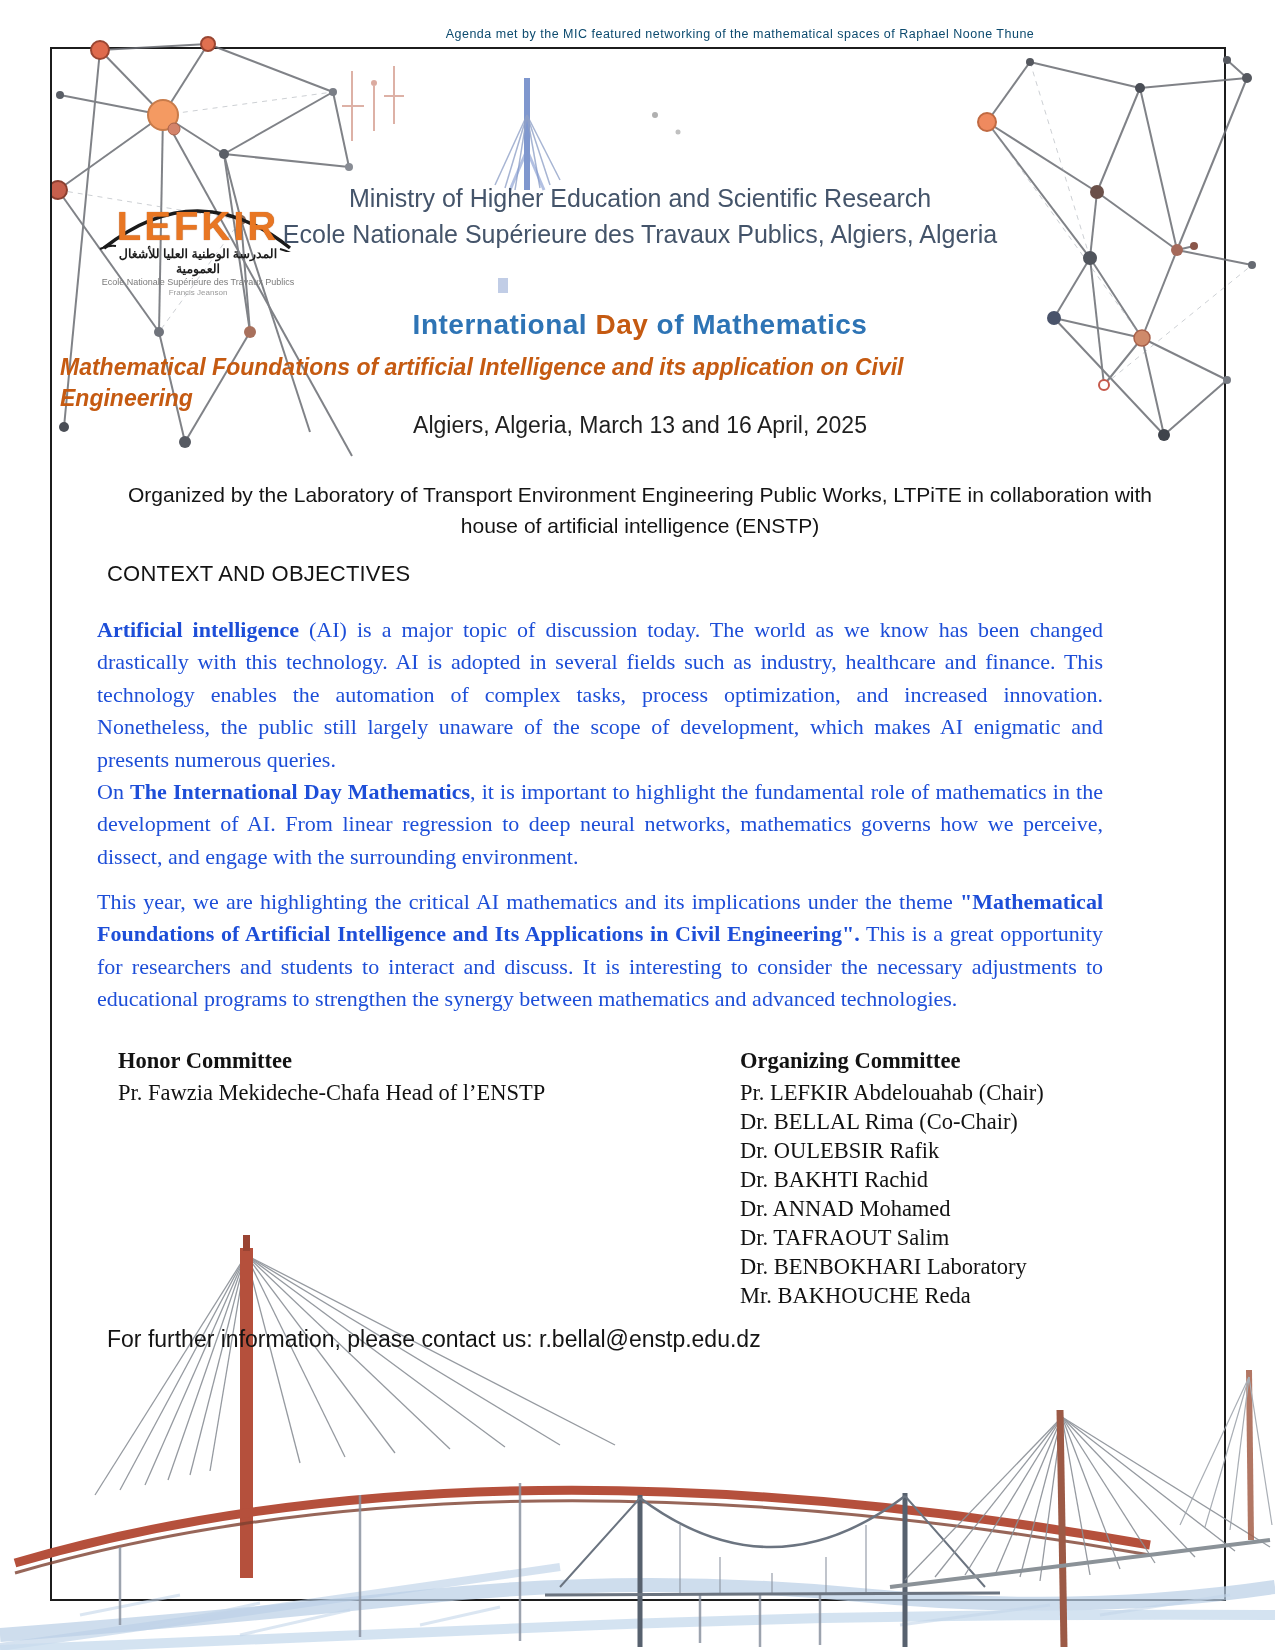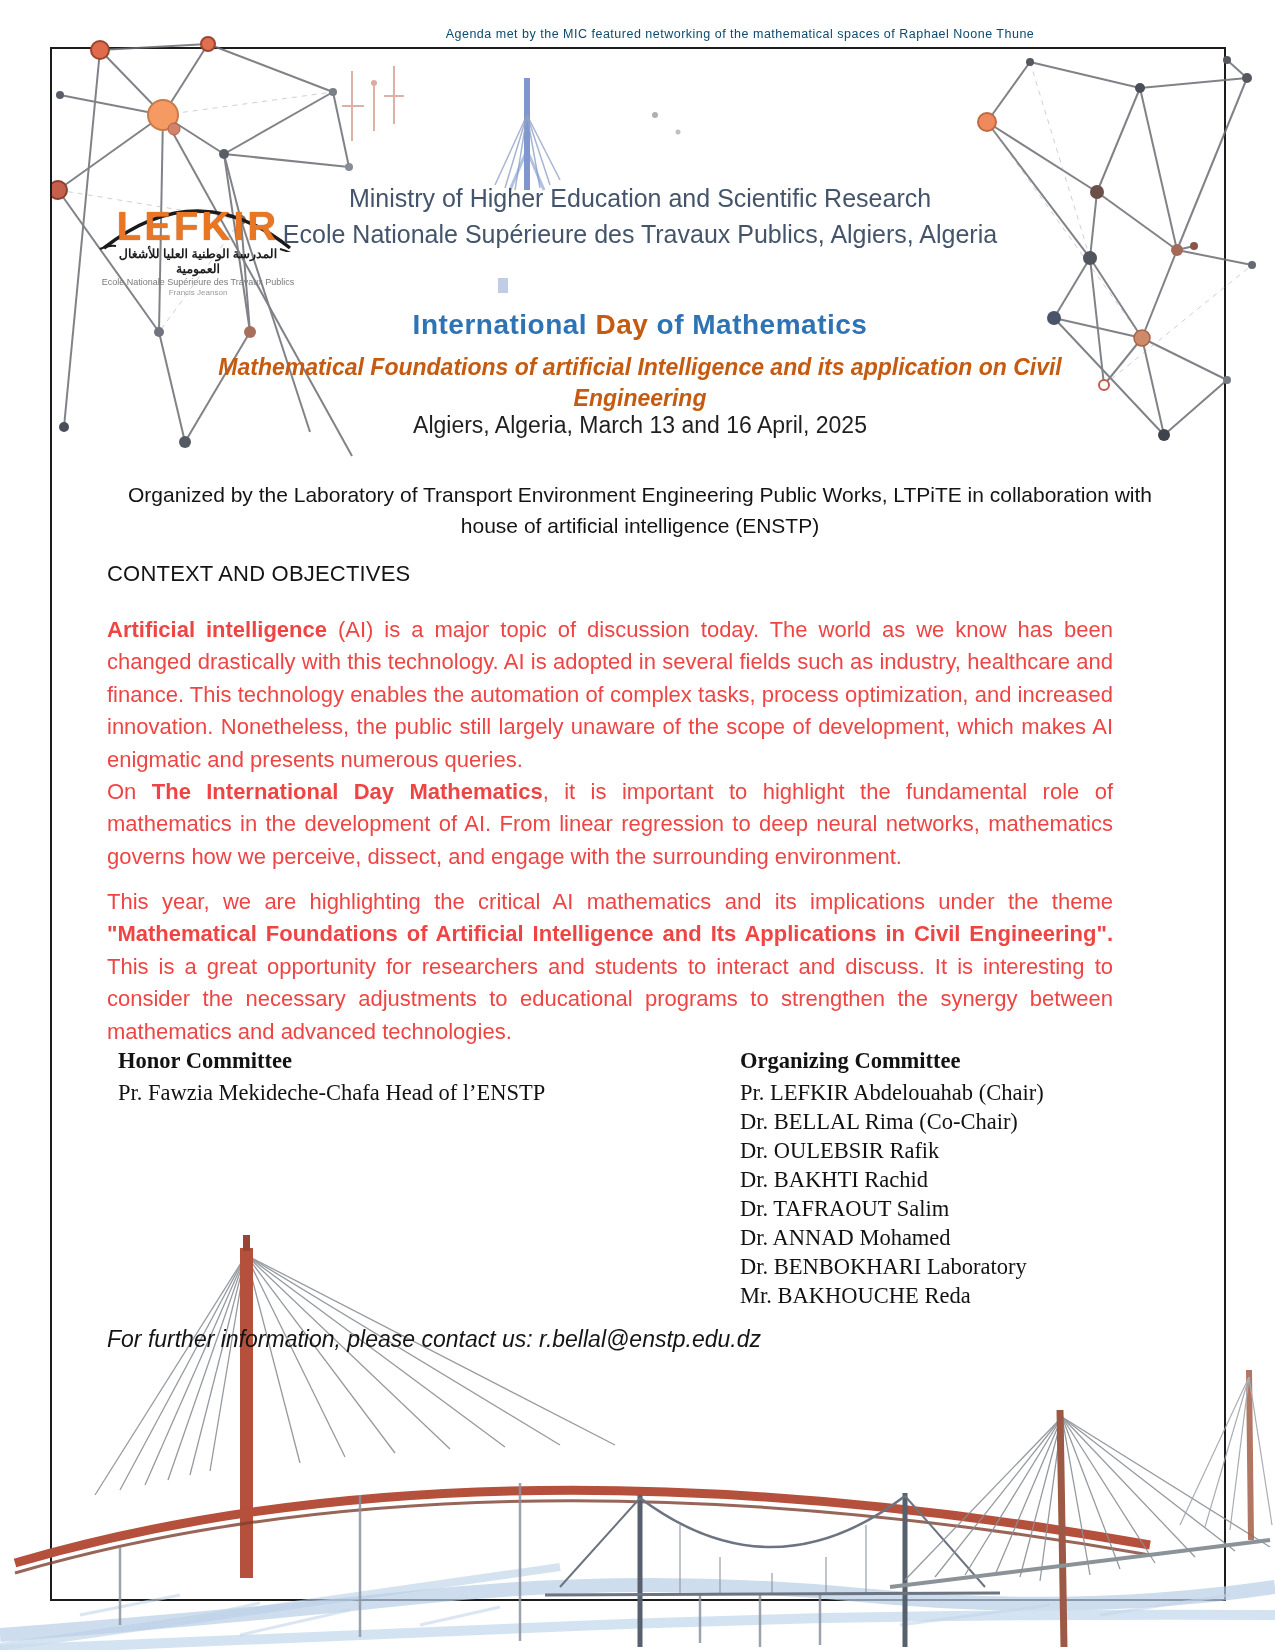--- a/index.html
+++ b/index.html
@@ -19,38 +19,38 @@
   .logo-ar{font-size:12.5px;font-weight:bold;color:#1d1d1d;line-height:15px;margin-top:1px;}
   .logo-fr{font-size:9px;color:#7a7a7a;line-height:11px;}
   .logo-fj{font-size:8px;color:#9a9a9a;line-height:9px;}
   
   .hdr{left:60px;top:180px;width:1160px;text-align:center;color:#44546a;
        font-size:25px;line-height:36px;font-weight:500;}
   .title{left:60px;top:309px;width:1160px;text-align:center;font-size:28px;font-weight:bold;
          letter-spacing:.5px;}
   .t-blue{color:#2e74b5;}
   .t-orange{color:#c55a11;}
-  .subtitle{left:60px;top:352px;width:1160px;text-align:center;color:#c55a11;
+  .subtitle{left:60px;top:352px;width:1160px;color:#c55a11;
             font-size:23px;line-height:31px;font-weight:bold;font-style:italic;}
   .dateline{left:60px;top:412px;width:1160px;text-align:center;font-size:23px;color:#1f1f1f;}
   .organized{left:60px;top:479px;width:1160px;text-align:center;font-size:21px;
              line-height:31px;color:#141414;}
   .sechead{left:107px;top:561px;font-size:22px;color:#141414;letter-spacing:.2px;}
   
-  .para{left:107px;width:1006px;font-family:Liberation Sans, sans-serif;font-size:22px;
-        line-height:32.4px;color:#ef4444;text-align:justify;}
+  .para{left:97px;width:1006px;font-family:Liberation Serif, serif;font-size:22px;
+        line-height:32.4px;color:#1d4ed8;text-align:justify;}
   .p1{top:614px;} .p2{top:776px;} .p3{top:886px;}
   .para b{font-weight:bold;}
   
   .committee{font-family:"Liberation Serif",serif;color:#121212;}
   .honor{left:118px;top:1046px;width:560px;}
   .organizing{left:740px;top:1046px;width:420px;}
   .c-head{font-weight:bold;font-size:22.5px;line-height:29px;margin-bottom:3px;}
   .member{font-size:22.5px;line-height:29px;}
-  .contact{left:107px;top:1326px;font-size:23px;color:#141414;font-style:italic;}
+  .contact{left:107px;top:1326px;font-size:23px;color:#141414;}
 </style>
 </head>
 <body>
 
 <div class="page">
 
   <div class="frame"></div>
 
   <svg class="deco" style="left:52px;top:36px;" width="418" height="444" viewBox="0 0 418 444">
     <g stroke="#6a6d73" stroke-width="2" fill="none" opacity="0.85">
@@ -304,22 +304,22 @@
       </div>
   </div>
 
   <div class="txt committee organizing">
     <div class="c-head">Organizing Committee</div>
     <div>
         <div class="member">Pr. LEFKIR Abdelouahab (Chair)</div>
         <div class="member">Dr. BELLAL Rima (Co-Chair)</div>
         <div class="member">Dr. OULEBSIR Rafik</div>
         <div class="member">Dr. BAKHTI Rachid</div>
+        <div class="member">Dr. ANNAD Mohamed</div>
         <div class="member">Dr. TAFRAOUT Salim</div>
-        <div class="member">Dr. ANNAD Mohamed</div>
         <div class="member">Dr. BENBOKHARI Laboratory</div>
         <div class="member">Mr. BAKHOUCHE Reda</div>
       </div>
   </div>
 
   <div class="txt contact">
     <span>For further information, please contact us: </span><span>r.bellal@enstp.edu.dz</span>
   </div>
 
 </div>

